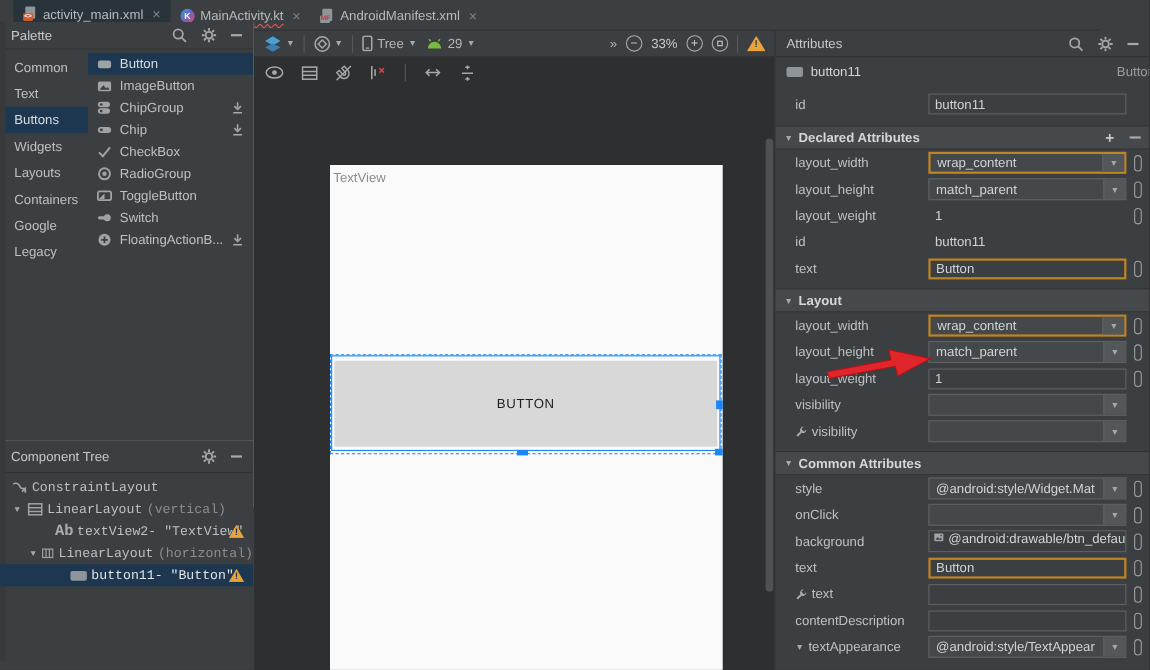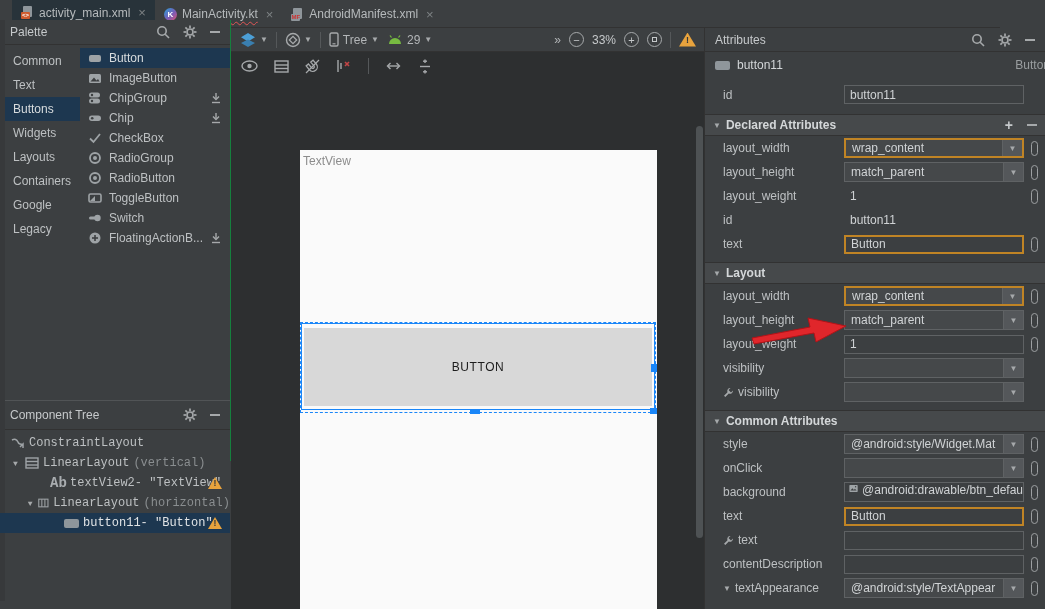--- a/index.html
+++ b/index.html
@@ -223,27 +223,20 @@
         </div>
         <div class="pitem">
           <svg class="svgi" width="14" height="14" viewBox="0 0 14 14">
               <circle cx="7" cy="7" r="5" fill="none" stroke="#9ea3a6" stroke-width="1.8"></circle>
               <circle cx="7" cy="7" r="2" fill="#9ea3a6"></circle>
             </svg>
           <span>RadioGroup</span>
         </div>
         <div class="pitem">
           <svg class="svgi" width="14" height="14" viewBox="0 0 14 14">
-              <circle cx="7" cy="7" r="5" fill="none" stroke="#9ea3a6" stroke-width="1.8"></circle>
-              <circle cx="7" cy="7" r="2" fill="#9ea3a6"></circle>
-            </svg>
-          <span>RadioButton</span>
-        </div>
-        <div class="pitem">
-          <svg class="svgi" width="14" height="14" viewBox="0 0 14 14">
               <rect x="1" y="3" width="12" height="8" rx="1.5" fill="none" stroke="#9ea3a6" stroke-width="1.6"></rect>
               <path d="M2 10 L7 5 L7 10 Z" fill="#9ea3a6"></path>
             </svg>
           <span>ToggleButton</span>
         </div>
         <div class="pitem">
           <svg class="svgi" width="14" height="14" viewBox="0 0 14 14">
               <rect x="1" y="5.5" width="9" height="3" rx="1.5" fill="#9ea3a6"></rect>
               <circle cx="9.5" cy="7" r="3.2" fill="#9ea3a6"></circle>
             </svg>

